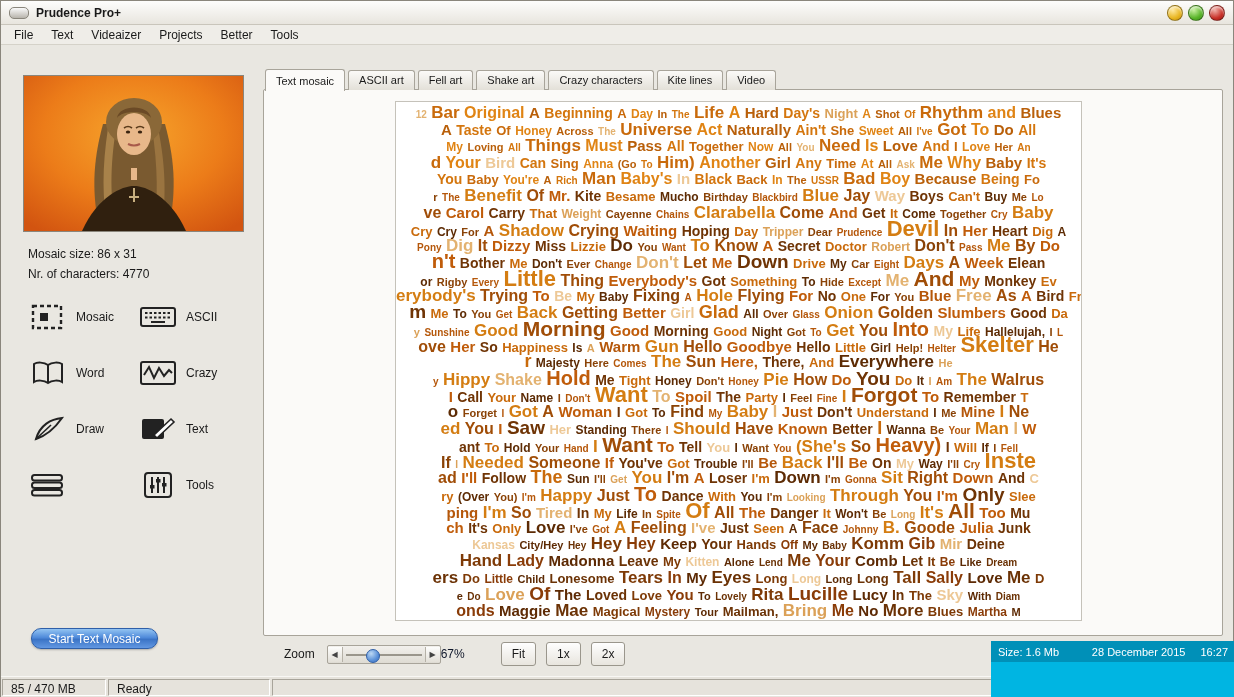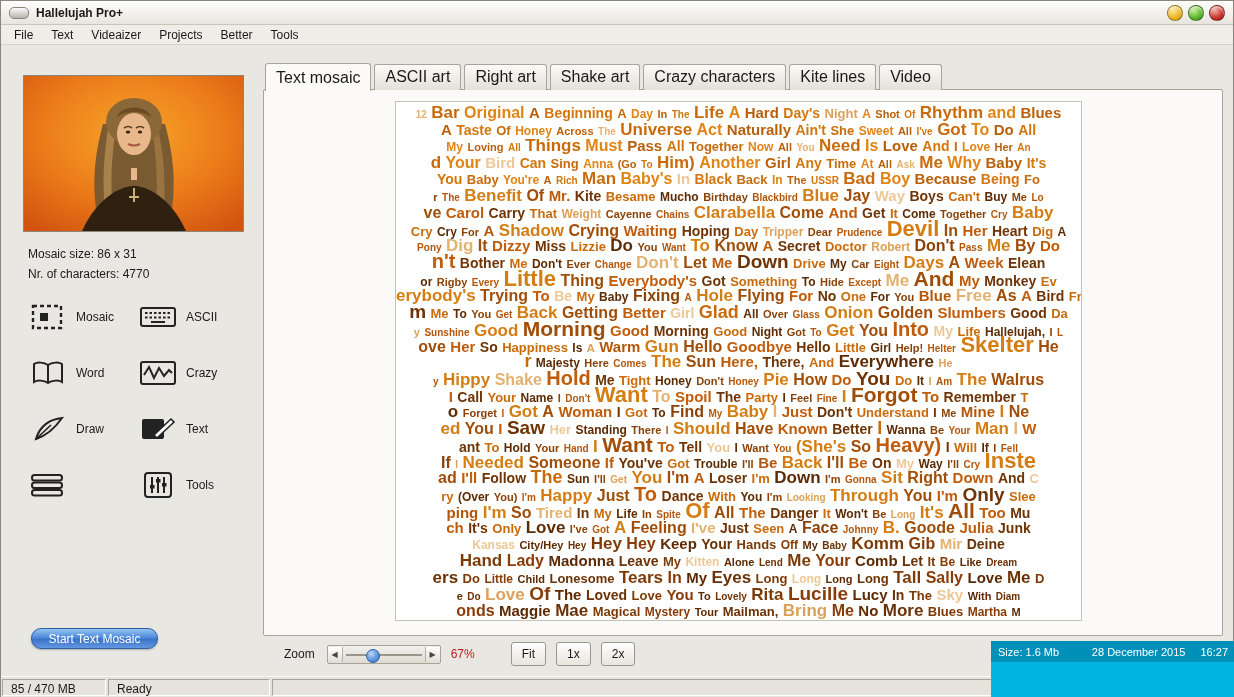--- a/index.html
+++ b/index.html
@@ -25,36 +25,36 @@
   .preview svg{display:block;}
   .info-label{position:absolute;left:27px;font-size:12px;color:#1a1a1a;}
   .tool-grid{position:absolute;left:28px;top:300px;width:214px;display:grid;grid-template-columns:1fr 1fr;row-gap:24px;column-gap:6px;}
   .tool{display:flex;align-items:center;gap:9px;height:32px;cursor:default;}
   .tool .glyph{flex:0 0 auto;display:flex;align-items:center;}
   .tool .tlabel{font-size:12px;color:#1a1a1a;}
   .start-btn{position:absolute;left:30px;top:627px;width:127px;height:21px;border:1px solid #2f5fa8;border-radius:10px;background:linear-gradient(#93c4f2,#4f8ada 45%,#3b74c6 55%,#6298e2);color:#fff;font-size:12px;font-family:"Liberation Sans",sans-serif;box-shadow:0 1px 2px rgba(0,0,0,.25);}
 
   
   .tabstrip{position:absolute;left:264px;top:67px;height:22px;display:flex;align-items:flex-end;gap:3px;z-index:3;}
-  .tab{font-size:16px;color:#1a1a1a;padding:3px 10px 4px;background:linear-gradient(#fbfaf8,#e3e0d8);border:1px solid #a8a49a;border-bottom:none;border-radius:3px 3px 0 0;cursor:default;margin-top:10px;}
+  .tab{font-size:11px;color:#1a1a1a;padding:3px 10px 4px;background:linear-gradient(#fbfaf8,#e3e0d8);border:1px solid #a8a49a;border-bottom:none;border-radius:3px 3px 0 0;cursor:default;margin-top:10px;}
   .tab.active{background:#fbfaf8;padding-top:5px;position:relative;z-index:4;margin-bottom:-1px;}
   .main-panel{position:absolute;left:262px;top:88px;width:960px;height:547px;background:#fbfaf8;border:1px solid #a8a49a;box-sizing:border-box;border-radius:2px;}
   .mosaic-canvas{position:absolute;left:131px;top:11px;width:687px;height:520px;background:#ffffff;border:1px solid #c5c2ba;overflow:hidden;box-sizing:border-box;padding-top:3px;}
   .mosaic-line{height:16.6px;line-height:15px;white-space:nowrap;text-align:center;font-weight:bold;font-family:"Liberation Sans",sans-serif;}
 
   
   .zoom-row{position:absolute;left:262px;top:640px;width:720px;height:26px;display:flex;align-items:center;}
   .zoom-label{font-size:12px;color:#1a1a1a;margin-left:21px;}
   .slider{margin-left:12px;width:112px;height:17px;display:flex;align-items:center;border:1px solid #a8a49a;background:linear-gradient(#f2f0ec,#dedbd3);border-radius:2px;position:relative;}
   .sl-arrow{width:14px;height:15px;font-size:8px;line-height:15px;text-align:center;color:#444;background:linear-gradient(#fdfdfc,#e3e0d8);cursor:default;}
   .sl-arrow.left{border-right:1px solid #b5b1a7;}
   .sl-arrow.right{border-left:1px solid #b5b1a7;margin-left:auto;}
   .sl-track{position:absolute;left:18px;right:18px;top:8px;height:2px;background:#9a968c;}
   .sl-thumb{position:absolute;left:38px;top:3px;width:12px;height:12px;border-radius:50%;border:1px solid #2f5fa8;background:radial-gradient(circle at 35% 30%,#bcd8f4,#5a90d8 60%,#3a70c0);}
-  .zoom-value{font-size:12px;color:#b91c1c;margin-left:10px;width:34px;}
+  .zoom-value{font-size:12px;color:#0f172a;width:34px;}
   .btn{background:linear-gradient(#fefefe,#e8e5de);border:1px solid #9a968c;border-radius:3px;padding:4px 10px;font-size:12px;font-family:"Liberation Sans",sans-serif;color:#1a1a1a;}
   .btn.fit{margin-left:26px;}
   .btn + .btn{margin-left:10px;}
 
   
   .statusbar{position:absolute;left:0;top:675px;width:1234px;height:22px;background:#e6e3dc;border-top:1px solid #f8f7f4;display:flex;box-sizing:border-box;font-size:12px;color:#1a1a1a;}
   .seg{margin:2px 1px;padding:2px 8px 0;border:1px solid;border-color:#a8a49a #ffffff #ffffff #a8a49a;box-sizing:border-box;}
   .seg.s1{width:104px;}
   .seg.s2{width:162px;}
   .seg.s3{flex:1;}
@@ -65,21 +65,21 @@
   .wm-strip{height:21px;background:#0090b8;color:#fff;font-size:11px;display:flex;align-items:center;justify-content:space-between;padding:0 7px;}
   .wm-datetime span{margin-left:12px;}
 </style>
 </head>
 <body>
 
 <div class="window">
 
   <div class="titlebar">
     <span class="app-icon"></span>
-    <span class="title">Hallelujah Pro+</span>
+    <span class="title">Prudence Pro+</span>
     <div class="win-btns">
       <span class="wb yellow"></span>
       <span class="wb green"></span>
       <span class="wb red"></span>
     </div>
   </div>
 
   <div class="menubar">
     <span class="menu-item">File</span>
     <span class="menu-item">Text</span>
@@ -201,21 +201,21 @@
       </span>
       <span class="tlabel">Tools</span>
     </div>
   </div>
 
   <button class="start-btn">Start Text Mosaic</button>
 
   <div class="tabstrip">
     <span class="tab active">Text mosaic</span>
     <span class="tab">ASCII art</span>
-    <span class="tab">Right art</span>
+    <span class="tab">Fell art</span>
     <span class="tab">Shake art</span>
     <span class="tab">Crazy characters</span>
     <span class="tab">Kite lines</span>
     <span class="tab">Video</span>
   </div>
 
   <div class="main-panel">
     <div class="mosaic-canvas">
         <div class="mosaic-line"><span style="font-size: 10px; color: rgb(227, 178, 112);">12</span> <span style="font-size: 17px; color: rgb(201, 106, 11);">Bar</span> <span style="font-size: 16px; color: rgb(224, 132, 20);">Original</span> <span style="font-size: 15px; color: rgb(185, 95, 9);">A</span> <span style="font-size: 14px; color: rgb(212, 118, 14);">Beginning</span> <span style="font-size: 13px; color: rgb(201, 106, 11);">A</span> <span style="font-size: 12px; color: rgb(224, 132, 20);">Day</span> <span style="font-size: 11px; color: rgb(185, 95, 9);">In</span> <span style="font-size: 10px; color: rgb(212, 118, 14);">The</span> <span style="font-size: 17px; color: rgb(201, 106, 11);">Life</span> <span style="font-size: 16px; color: rgb(224, 132, 20);">A</span> <span style="font-size: 15px; color: rgb(185, 95, 9);">Hard</span> <span style="font-size: 14px; color: rgb(212, 118, 14);">Day's</span> <span style="font-size: 13px; color: rgb(219, 161, 88);">Night</span> <span style="font-size: 12px; color: rgb(224, 132, 20);">A</span> <span style="font-size: 11px; color: rgb(185, 95, 9);">Shot</span> <span style="font-size: 10px; color: rgb(212, 118, 14);">Of</span> <span style="font-size: 17px; color: rgb(201, 106, 11);">Rhythm</span> <span style="font-size: 16px; color: rgb(224, 132, 20);">and</span> <span style="font-size: 15px; color: rgb(185, 95, 9);">Blues</span> </div>
         <div class="mosaic-line"><span style="font-size: 15px; color: rgb(185, 95, 9);">A</span> <span style="font-size: 14px; color: rgb(212, 118, 14);">Taste</span> <span style="font-size: 13px; color: rgb(201, 106, 11);">Of</span> <span style="font-size: 12px; color: rgb(224, 132, 20);">Honey</span> <span style="font-size: 11px; color: rgb(185, 95, 9);">Across</span> <span style="font-size: 10px; color: rgb(227, 178, 112);">The</span> <span style="font-size: 17px; color: rgb(201, 106, 11);">Universe</span> <span style="font-size: 16px; color: rgb(224, 132, 20);">Act</span> <span style="font-size: 15px; color: rgb(185, 95, 9);">Naturally</span> <span style="font-size: 14px; color: rgb(212, 118, 14);">Ain't</span> <span style="font-size: 13px; color: rgb(201, 106, 11);">She</span> <span style="font-size: 12px; color: rgb(224, 132, 20);">Sweet</span> <span style="font-size: 11px; color: rgb(185, 95, 9);">All</span> <span style="font-size: 10px; color: rgb(212, 118, 14);">I've</span> <span style="font-size: 17px; color: rgb(201, 106, 11);">Got</span> <span style="font-size: 16px; color: rgb(224, 132, 20);">To</span> <span style="font-size: 15px; color: rgb(185, 95, 9);">Do</span> <span style="font-size: 14px; color: rgb(212, 118, 14);">All</span> </div>

